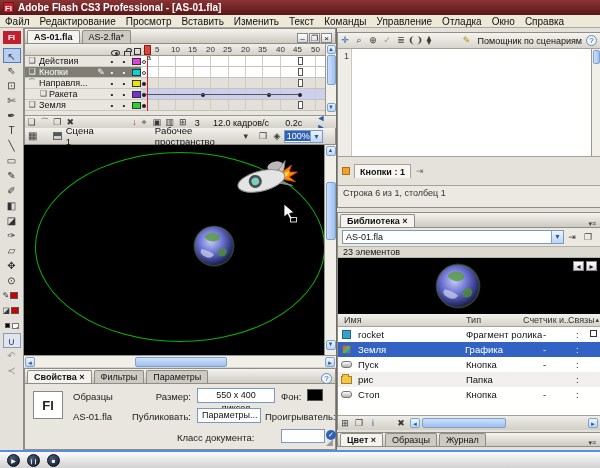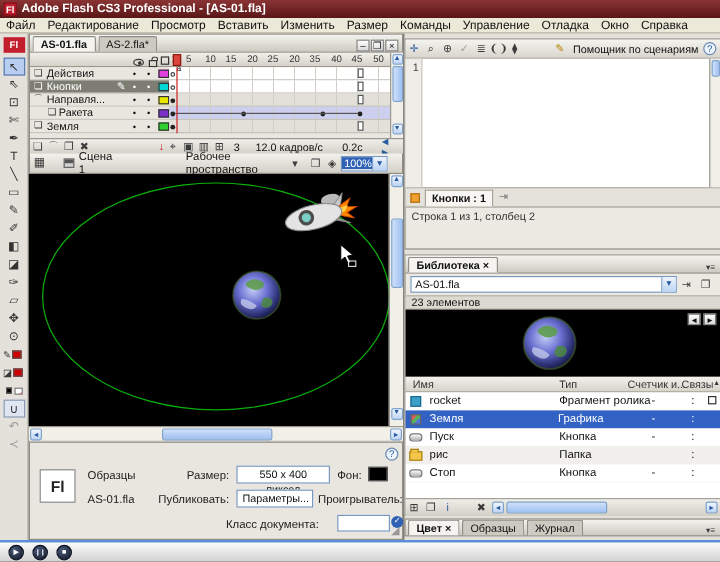--- a/index.html
+++ b/index.html
@@ -68,21 +68,21 @@
   .plabel{font-size:9.5px;color:#222}
   #flbox{width:30px;height:28px;background:#fff;border:1px solid #888;color:#222;font-size:13px;text-align:center;line-height:28px;font-weight:bold}
   .helpc{width:11px;height:11px;border:1px solid #6a8ab5;border-radius:50%;font-size:8px;text-align:center;line-height:10px;color:#2a5aa0;background:#eef4fb}
   
   #right{left:336px;top:28px;width:264px;height:422px;background:#e3e1da;border-left:1px solid #6f6d66}
   .panel{position:absolute;left:0;width:264px;background:#ece9e2;border:1px solid #8f8d85}
   .ptoolbar{height:16px;background:linear-gradient(#f4f3ef,#d8d5cc);border-bottom:1px solid #a5a29a;display:flex;align-items:center}
   .ptoolbar .g{width:14px}
   #code{position:relative;background:#fff;height:108px;border-bottom:1px solid #a5a29a;display:flex}
   #gutter{width:14px;background:#efede7;border-right:1px solid #cac7bf;font-size:9px;color:#444;text-align:right;padding:2px 2px 0 0}
-  .crumb{height:16px;background:#e4e2da;border-bottom:1px solid #a5a29a;display:flex;align-items:center}
+  .crumb{height:29px;background:#e4e2da;border-bottom:1px solid #a5a29a;display:flex;align-items:center}
   .crumbtab{background:#f7f6f2;border:1px solid #a5a29a;border-bottom:none;height:14px;display:flex;align-items:center;padding:0 5px;margin-left:4px;font-weight:bold;font-size:9px}
   .libsel{height:14px;background:#fff;border:1px solid #7a99c0;display:flex;align-items:center;font-size:9px;padding-left:3px}
   .ddarrow{margin-left:auto;width:12px;height:12px;background:linear-gradient(#eef4fd,#bcd4f5);border-left:1px solid #7da2ce;color:#2a5aa0;font-size:7px;text-align:center;line-height:12px}
   .colhdr{height:13px;background:linear-gradient(#f2f1ec,#d6d3ca);border-bottom:1px solid #a5a29a;font-size:9px;color:#333;position:relative}
   .librow{height:15px;display:flex;align-items:center;font-size:9.5px;position:relative;background:#fff}
   .librow.alt{background:#f1f0ec}
   .librow.sel{background:#3162c4;color:#fff}
   .ic-mc{width:9px;height:9px;background:#3aa0c8;border:1px solid #1a6a8e}
   .ic-gr{width:9px;height:9px;background:linear-gradient(135deg,#e05a5a 33%,#58b158 33% 66%,#5577dd 66%);border:1px solid #666}
   .ic-btn2{width:11px;height:7px;background:linear-gradient(#fdfdfd,#b0b0b0);border:1px solid #777;border-radius:3px}
@@ -101,21 +101,21 @@
     <span id="appicon">Fl</span>
     <span>Adobe Flash CS3 Professional - [AS-01.fla]</span>
   </div>
 
   <div id="menubar" class="abs flex">
     <span>Файл</span>
     <span>Редактирование</span>
     <span>Просмотр</span>
     <span>Вставить</span>
     <span>Изменить</span>
-    <span>Размер</span>
+    <span>Текст</span>
     <span>Команды</span>
     <span>Управление</span>
     <span>Отладка</span>
     <span>Окно</span>
     <span>Справка</span>
   </div>
 
   <div id="toolbox" class="abs">
     <div id="fl-logo">Fl</div>
     <div class="tool sel">↖</div>
@@ -331,32 +331,38 @@
       <div class="sbbtn" style="width:10px;height:10px;margin:100px auto 0">▼</div>
     </div>
 
     <div class="abs sbh flex" style="left:0;top:327px;width:312px;height:12px">
       <div class="sbbtn" style="width:10px;height:10px;margin-left:1px;line-height:10px">◄</div>
       <div class="sbthumbh" style="width:92px;height:10px;margin-left:100px"></div>
       <div class="sbbtn" style="width:10px;height:10px;margin-left:auto;margin-right:1px;line-height:10px">►</div>
     </div>
 
     <div id="props" class="abs">
+      <div class="tabbar">
+        <span class="tab on">Свойства ×</span>
+        <span class="tab">Фильтры</span>
+        <span class="tab">Параметры</span>
+        <span class="g" style="margin-left:auto;padding-right:4px;font-size:7px">▾≡</span>
+      </div>
       <div id="flbox" class="abs" style="left:8px;top:22px">Fl</div>
       <span class="abs plabel" style="left:48px;top:22px">Образцы</span>
       <span class="abs plabel" style="left:48px;top:42px">AS-01.fla</span>
       <span class="abs plabel" style="left:122px;top:22px;width:44px;text-align:right">Размер:</span>
       <span class="abs pbtn" style="left:172px;top:19px;width:78px">550 x 400 пиксел</span>
       <span class="abs plabel" style="left:256px;top:22px">Фон:</span>
       <span class="abs" style="left: 282px; top: 20px; width: 16px; height: 12px; border: 1px solid rgb(85, 85, 85); background: rgb(0, 0, 0);"></span>
       <span class="abs helpc" style="left:296px;top:4px">?</span>
       <span class="abs plabel" style="left:106px;top:42px;width:60px;text-align:right">Публиковать:</span>
       <span class="abs pbtn" style="left:172px;top:39px;width:64px">Параметры...</span>
       <span class="abs plabel" style="left:240px;top:42px;width:70px;white-space:nowrap;overflow:hidden">Проигрыватель: 9  ActionScr</span>
-      <span class="abs plabel" style="left:152px;top:63px;width:100px;text-align:center">Класс документа:</span>
+      <span class="abs plabel" style="left:152px;top:63px;width:100px;text-align:left">Класс документа:</span>
       <span class="abs" style="left:256px;top:60px;width:44px;height:14px;background:#fff;border:1px solid #7a99c0"></span>
       <span class="abs" style="left:301px;top:61px;width:10px;height:10px;border-radius:50%;background:#2f62b5;color:#fff;font-size:7px;text-align:center;line-height:10px">✓</span>
       <span class="g abs" style="right:2px;bottom:2px;color:#999">◢</span>
     </div>
   </div>
 
   <div id="right" class="abs">
 
     <div class="panel" style="top:4px;height:176px">
       <div class="ptoolbar">
@@ -377,21 +383,21 @@
         <div class="sbv" style="width:9px">
             <div class="sbthumb" style="width:7px;height:14px;margin:1px auto"></div>
           </div>
       </div>
       <div class="crumb">
         <span style="width:8px;height:8px;background:#f0a030;border:1px solid #b07010;margin-left:4px"></span>
         <span class="crumbtab">Кнопки : 1</span>
         <span class="g" style="padding-left:5px;color:#777">⇥</span>
       </div>
       <div style="height:14px;display:flex;align-items:center;padding-left:5px;font-size:9px;color:#333">
-        <span>Строка 1 из 1, столбец 2</span>
+        <span>Строка 6 из 1, столбец 1</span>
       </div>
     </div>
 
     <div class="panel" style="top:184px;height:218px">
       <div class="tabbar">
         <span class="tab on">Библиотека ×</span>
         <span class="g" style="margin-left:auto;padding-right:4px;font-size:7px">▾≡</span>
       </div>
       <div class="flex" style="height:18px;padding:0 4px">
         <div class="libsel" style="flex:1">

